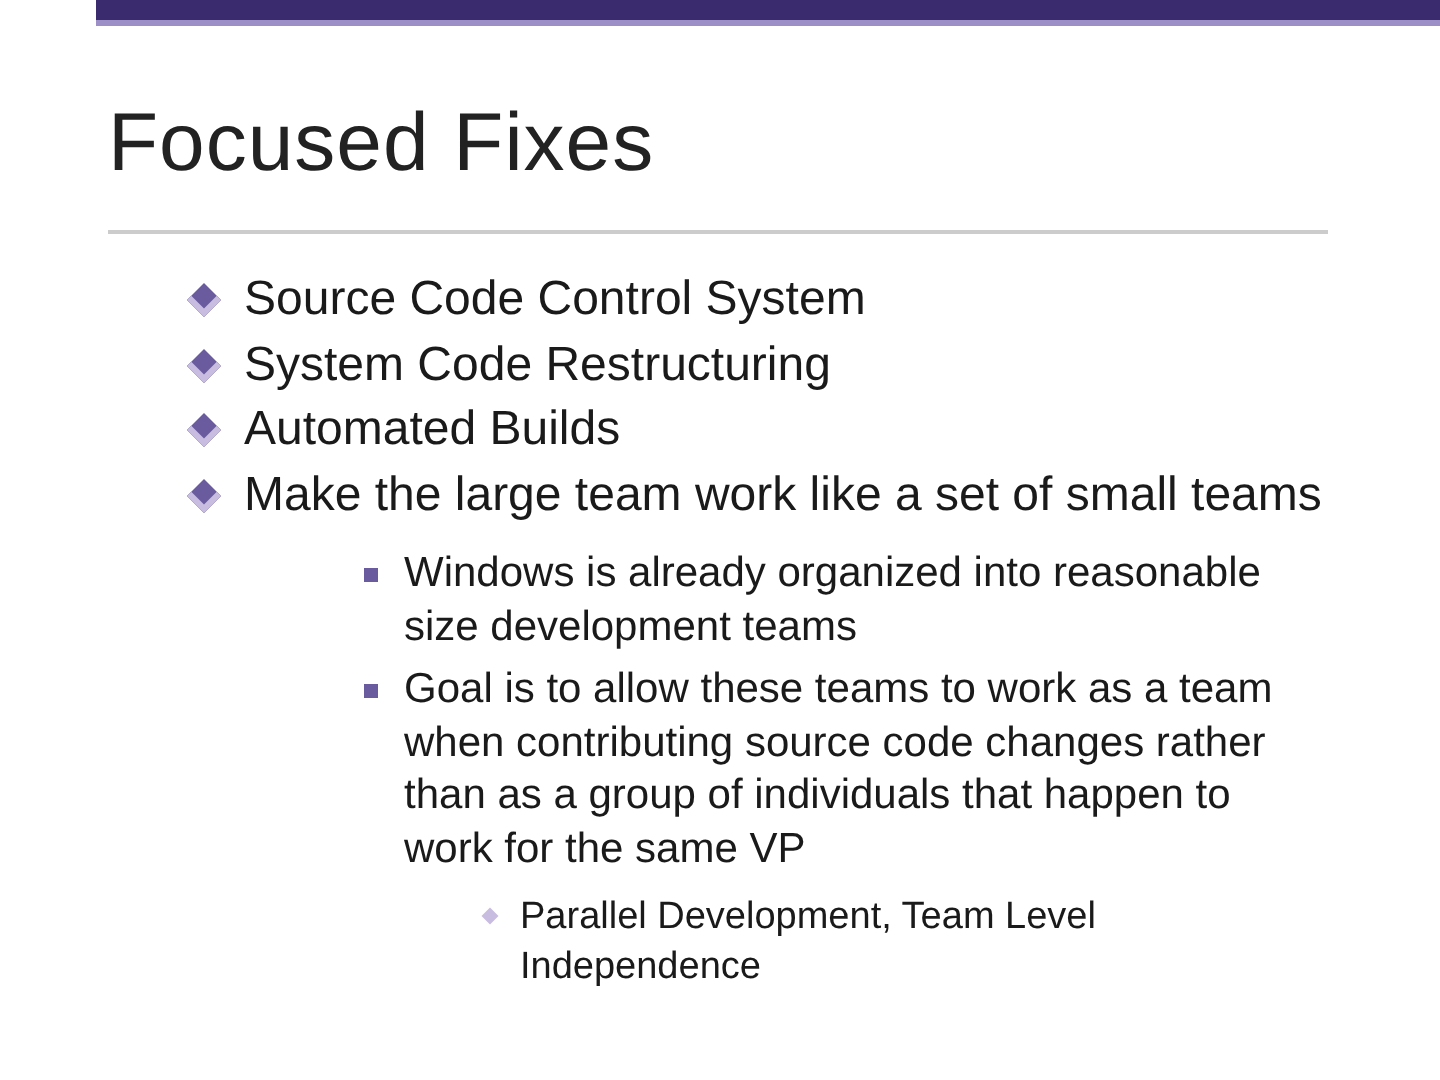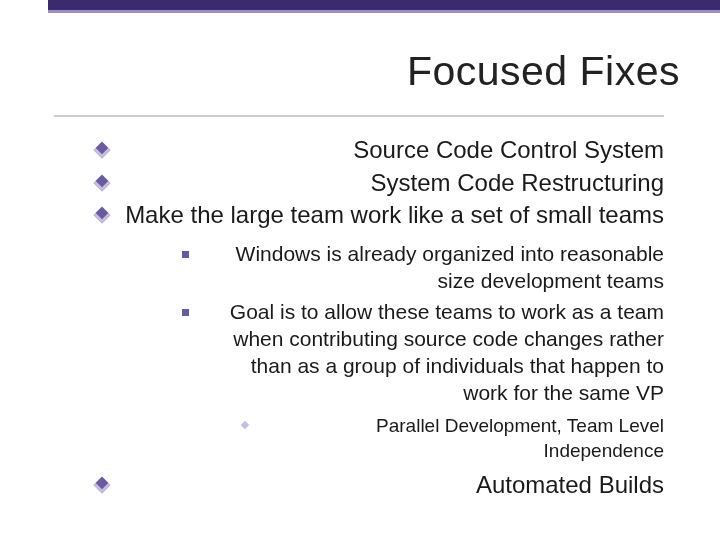--- a/index.html
+++ b/index.html
@@ -10,21 +10,20 @@
     background: #fff;
     font-family: Verdana, Geneva, sans-serif;
     color: #1a1a1a;
   }
   .slide {
     position: relative;
     width: 720px;
     height: 540px;
     box-sizing: border-box;
     padding: 20px 40px 30px 54px;
-    text-align: right;
   }
   .topbar {
     position: absolute;
     top: 0;
     left: 48px;
     right: 0;
     height: 10px;
     background: #3a2a6e;
   }
   .topbar::after {
@@ -120,27 +119,27 @@
 
 <div class="slide">
   <div class="topbar"></div>
 
   <h1 class="title">Focused Fixes</h1>
   <div class="underline"></div>
 
   <ul class="lvl1">
     <li>Source Code Control System</li>
     <li>System Code Restructuring</li>
+    <li>Automated Builds</li>
     <li>
       <span>Make the large team work like a set of small teams</span>
       <ul class="lvl2">
         <li>Windows is already organized into reasonable size development teams</li>
         <li>
           <span>Goal is to allow these teams to work as a team when contributing source code changes rather than as a group of individuals that happen to work for the same VP</span>
           <ul class="lvl3">
             <li>Parallel Development, Team Level Independence</li>
           </ul>
         </li>
       </ul>
     </li>
-    <li>Automated Builds</li>
   </ul>
 </div>
 
 </body></html>

